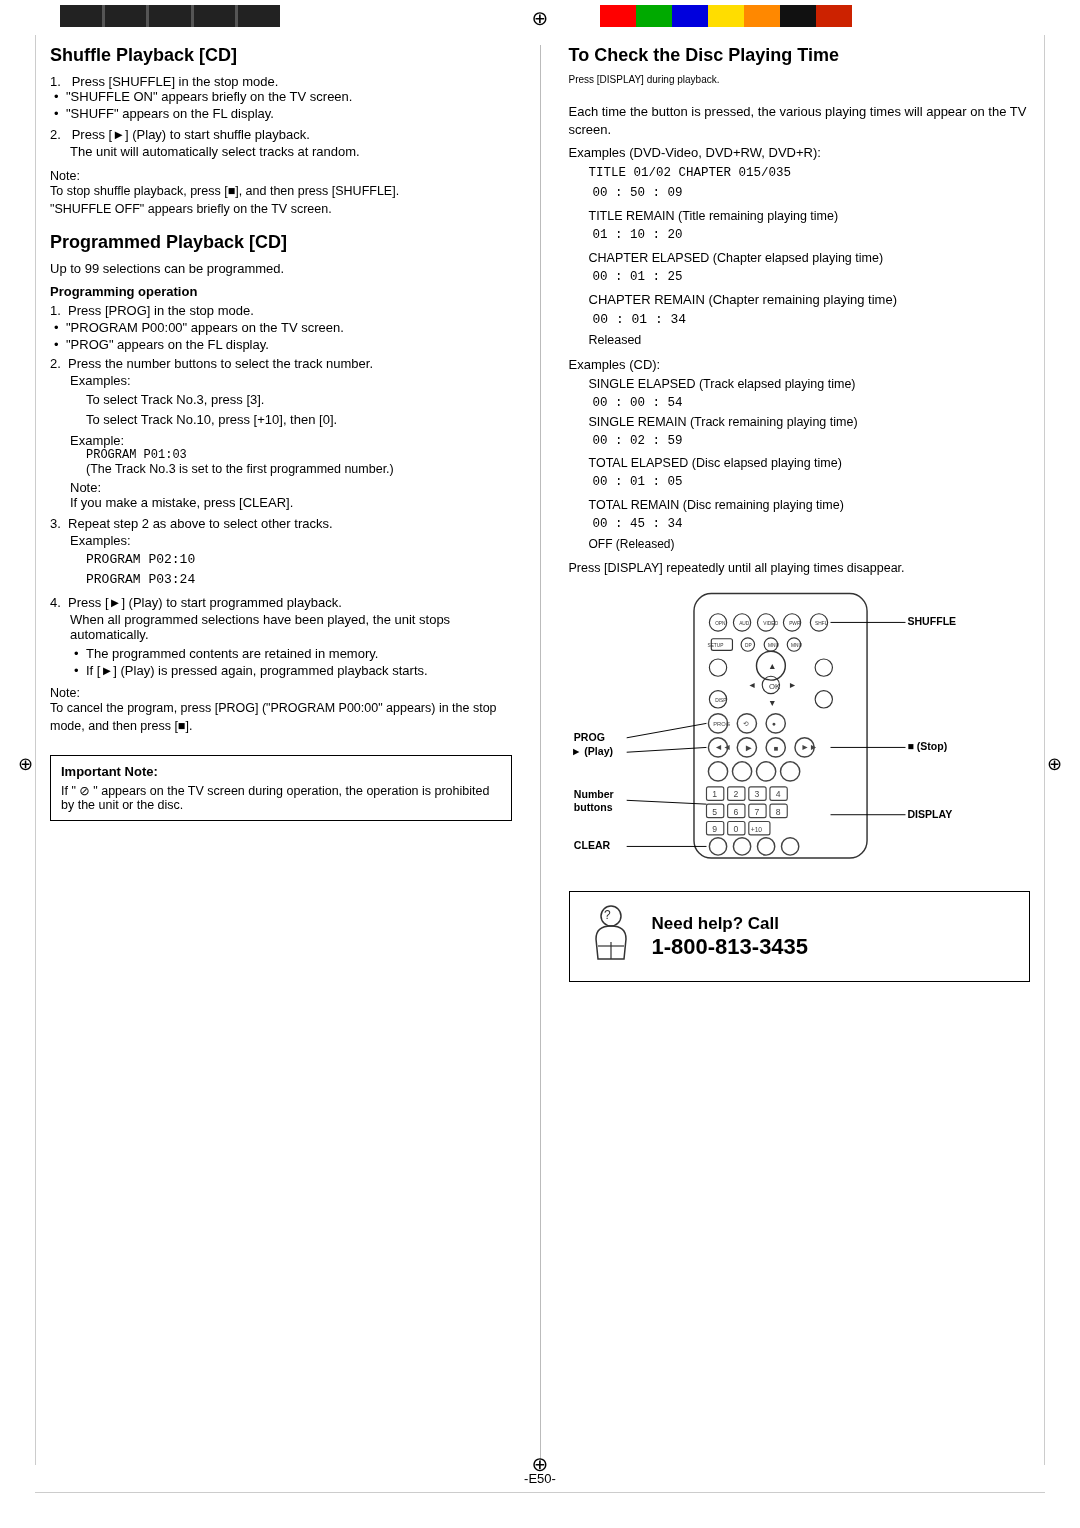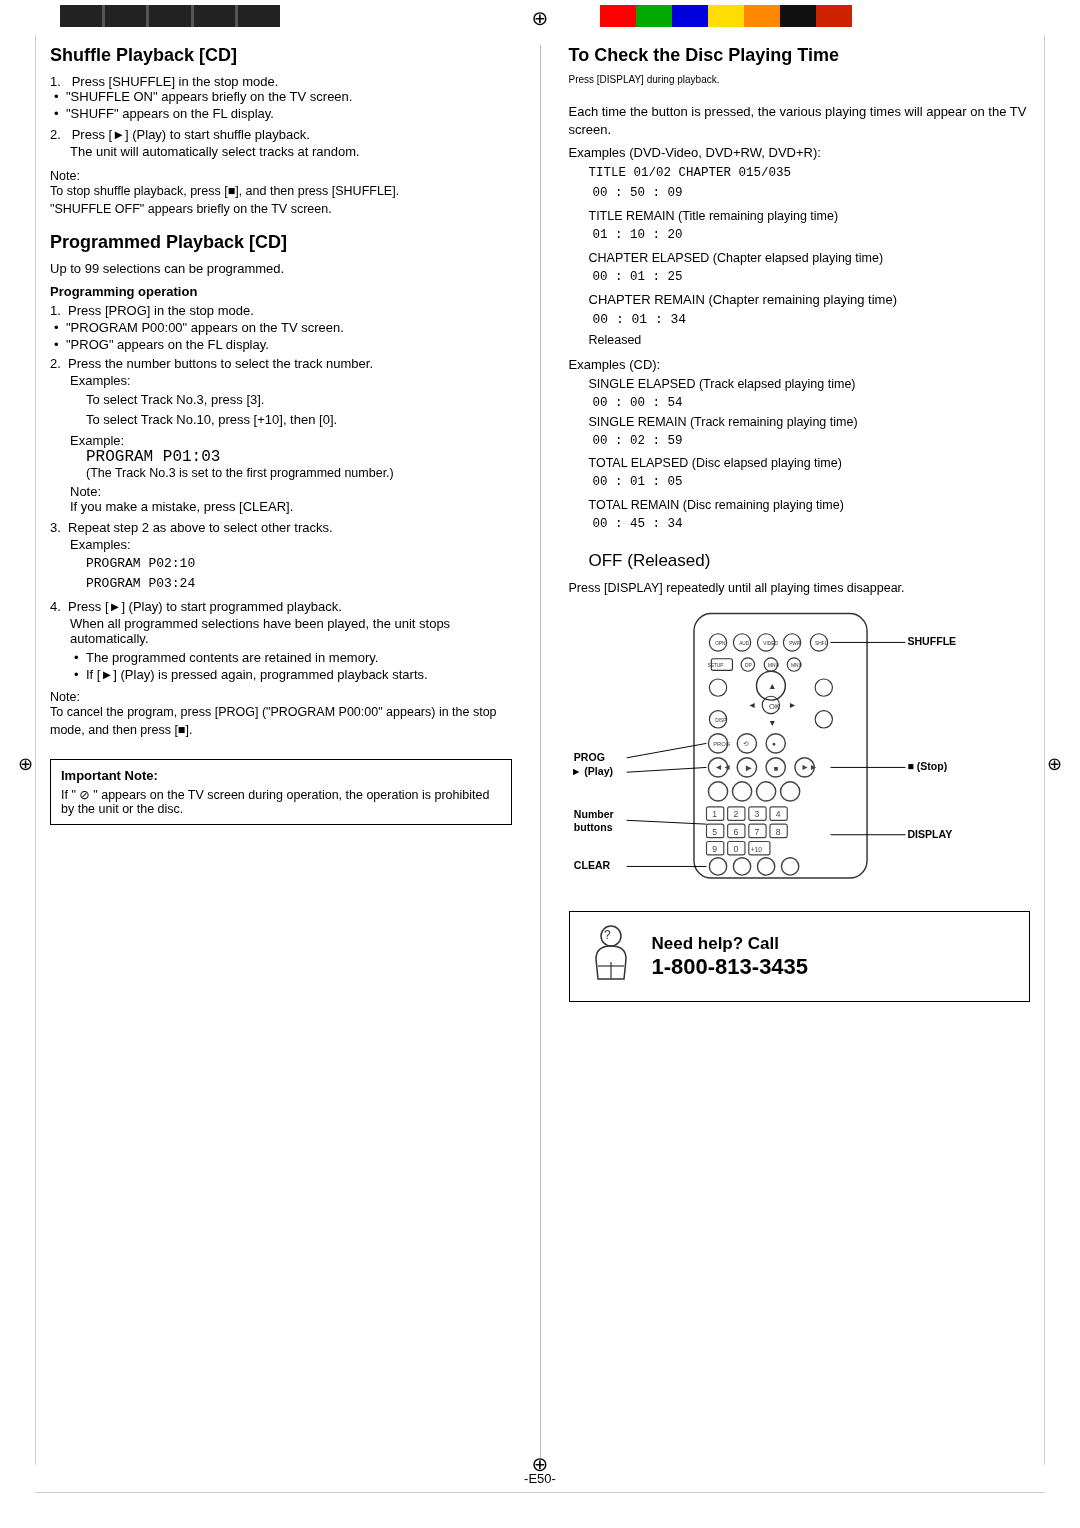--- a/index.html
+++ b/index.html
@@ -141,21 +141,21 @@
 
       <div style="font-size:13px; margin-bottom:2px;">
         2.&nbsp;&nbsp;<span>Press the number buttons to select the track number.</span>
       </div>
       <div style="padding-left:20px; font-size:13px; margin-bottom:2px;">Examples:</div>
       <div style="padding-left:36px; font-size:13px; line-height:1.5;">
         <div>To select Track No.3, press [3].</div>
         <div>To select Track No.10, press [+10], then [0].</div>
       </div>
       <div style="padding-left:20px; font-size:13px; margin-top:4px;">Example:</div>
-      <div style="padding-left:36px; font-size:16px; font-family:'Courier New',monospace;">PROGRAM P01:03</div>
+      <div style="padding-left:36px; font-size:12px; font-family:'Courier New',monospace;">PROGRAM P01:03</div>
       <div style="padding-left:36px; font-size:12.5px;">(The Track No.3 is set to the first programmed number.)</div>
       <div style="padding-left:20px; font-size:13px; margin-top:4px;">Note:</div>
       <div style="padding-left:20px; font-size:13px; margin-bottom:6px;">If you make a mistake, press [CLEAR].</div>
 
       <div style="font-size:13px; margin-bottom:2px;">
         3.&nbsp;&nbsp;<span>Repeat step 2 as above to select other tracks.</span>
       </div>
       <div style="padding-left:20px; font-size:13px; margin-bottom:2px;">Examples:</div>
       <div style="padding-left:36px; font-size:13px; font-family:'Courier New',monospace; line-height:1.5;">
         <div>PROGRAM P02:10</div>
@@ -223,21 +223,21 @@
       <div style="font-family:'Courier New',monospace; padding-left:4px;">00 : 02 : 59</div>
     </div>
     <div style="padding-left:20px; font-size:12.5px; line-height:1.5; margin-top:4px;">
       <div>TOTAL ELAPSED (Disc elapsed playing time)</div>
       <div style="font-family:'Courier New',monospace; padding-left:4px;">00 : 01 : 05</div>
     </div>
     <div style="padding-left:20px; font-size:12.5px; line-height:1.5; margin-top:4px;">
       <div>TOTAL REMAIN (Disc remaining playing time)</div>
       <div style="font-family:'Courier New',monospace; padding-left:4px;">00 : 45 : 34</div>
     </div>
-    <div style="padding-left:20px; font-size:17px; margin-top:18px;">OFF (Released)</div>
+    <div style="padding-left:20px; font-size:12px; margin-top:4px;">OFF (Released)</div>
 
     <div style="font-size:12.5px; margin-top:10px; margin-bottom:8px;">Press [DISPLAY] repeatedly until all playing times disappear.</div>
 
     <div style="position:relative; width:100%; height:300px; margin-top:4px;">
       <svg width="100%" height="100%" viewBox="0 0 480 300">
 
         <rect x="130" y="5" width="180" height="275" rx="18" ry="18" fill="white" stroke="#333" stroke-width="1.5"></rect>
 
         <circle cx="155" cy="35" r="9" fill="none" stroke="#333" stroke-width="1.2"></circle>
         <circle cx="180" cy="35" r="9" fill="none" stroke="#333" stroke-width="1.2"></circle>

